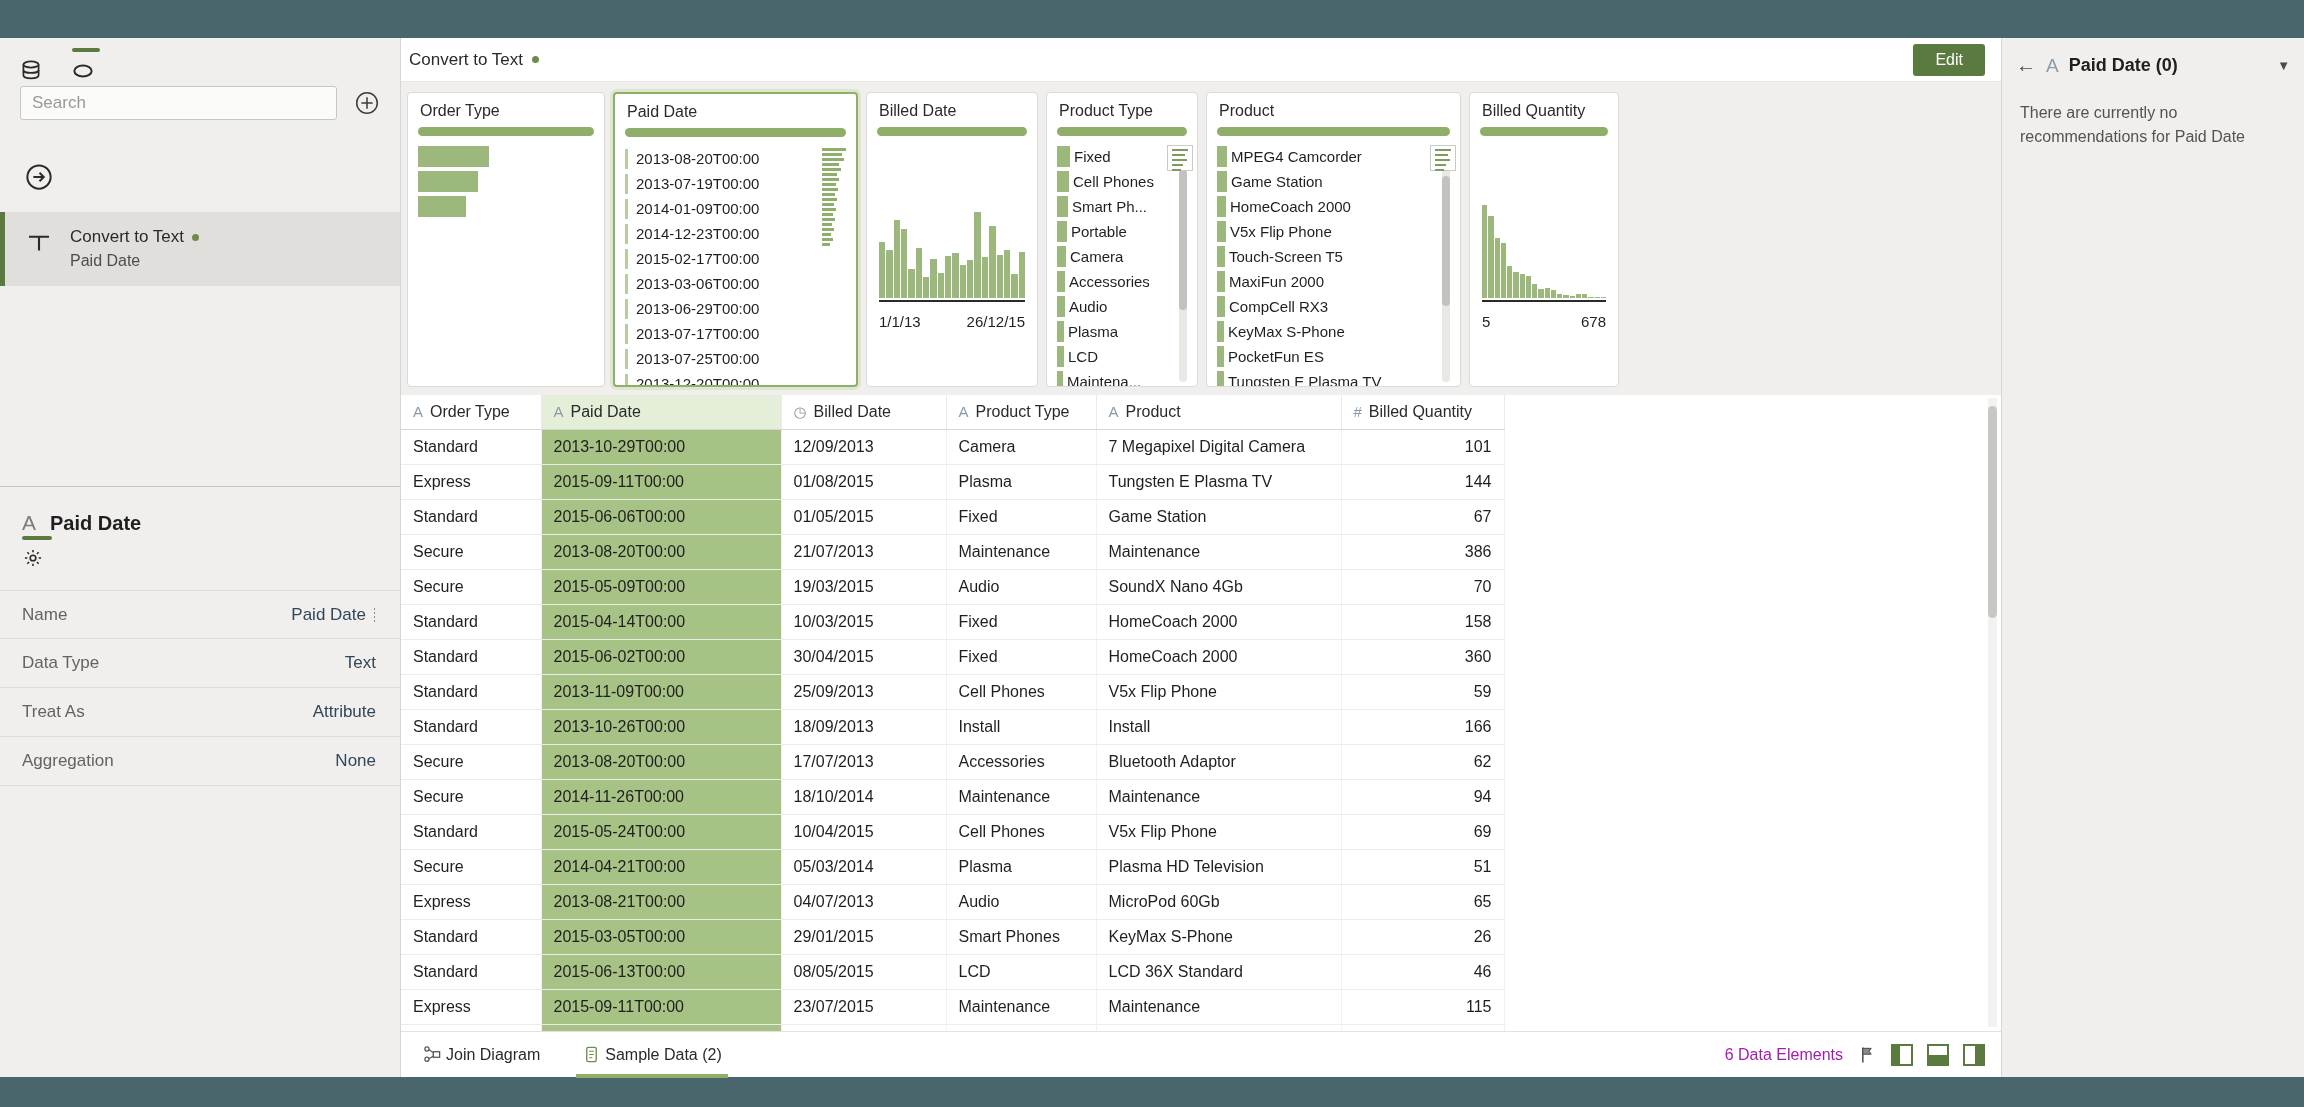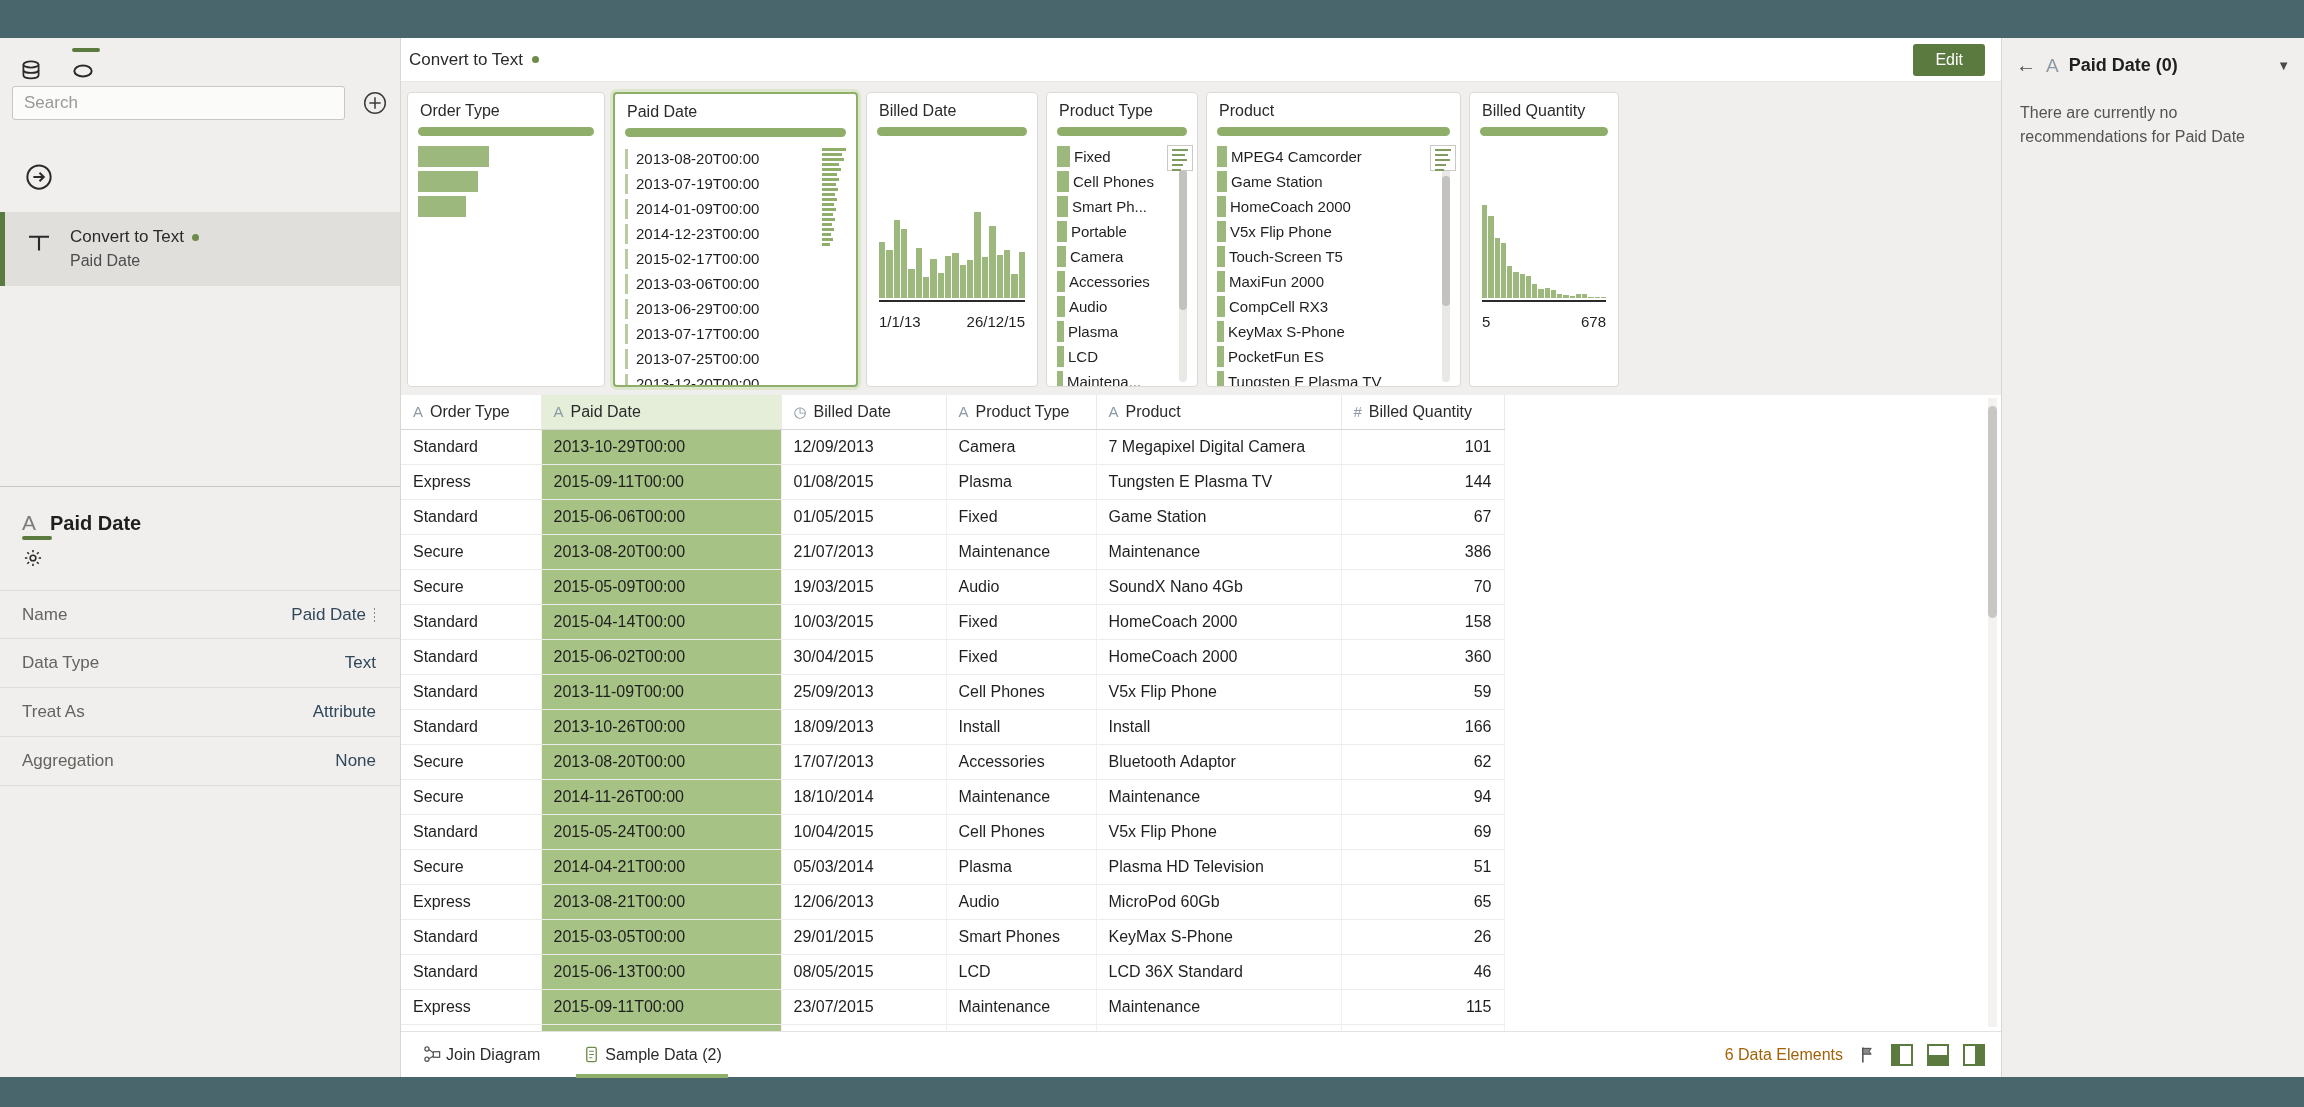--- a/index.html
+++ b/index.html
@@ -17,21 +17,21 @@
 
   
   .left-panel {
     position: absolute; left: 0; top: 38px; width: 401px; height: 1039px;
     background: #f0efed; border-right: 1px solid #d8d6d2;
   }
   .lp-tabs { display: flex; align-items: flex-start; padding: 10px 18px 0 18px; height: 48px; gap: 26px; }
   .lp-tab { position: relative; padding-top: 10px; cursor: pointer; }
   .lp-tab .tabbar { position: absolute; top: 0; left: 2px; width: 28px; height: 4px; background: transparent; border-radius: 2px; }
   .lp-tab.active .tabbar { background: #5b7a3f; }
-  .search-row { display: flex; align-items: center; padding: 0 12px; gap: 17px; justify-content: center; }
+  .search-row { display: flex; align-items: center; padding: 0 20px; gap: 17px; justify-content: center; }
   .search-box {
     flex: 1; height: 34px; background: #fbfbfa; border: 1px solid #c9c7c3; border-radius: 3px;
     font-size: 17px; color: #8b8985; padding: 0 11px; font-family: "Liberation Sans", sans-serif;
   }
   .search-box::placeholder { color: #9b9996; }
   .plus-btn { width: 26px; height: 26px; flex: none; cursor: pointer; }
 
   .steps { margin-top: 26px; }
   .step {
     display: flex; align-items: flex-start; gap: 16px; padding: 14px 16px 14px 24px;
@@ -145,21 +145,21 @@
 
   
   .center-bottom {
     position: absolute; left: 0; right: 0; bottom: 0; height: 46px; background: #fff;
     border-top: 1px solid #e4e2df; display: flex; align-items: center; padding: 0 16px; gap: 30px;
   }
   .cb-tab { display: flex; align-items: center; gap: 4px; font-size: 16px; color: #2a2a2a;
             height: 46px; padding: 0 6px; position: relative; cursor: pointer; }
   .cb-tab.active::after { content:""; position:absolute; left:0; right:0; bottom:0; height:4px; background:#8fae6a; }
   .cb-right { margin-left: auto; display: flex; align-items: center; gap: 14px; }
-  .cb-count { font-size: 16px; color: #a16207; }
+  .cb-count { font-size: 16px; color: #a21caf; }
   .layout-ico { width: 22px; height: 22px; border: 2px solid #5b7a3f; cursor: pointer; }
 
   
   .right-panel {
     position: absolute; right: 0; top: 38px; width: 303px; bottom: 30px;
     background: #f0efed; border-left: 1px solid #d8d6d2;
   }
   .rp-head { display: flex; align-items: center; gap: 10px; padding: 16px 14px 0 14px; }
   .rp-back { font-size: 20px; color: #4a4a4a; cursor: pointer; }
   .rp-ico { font-size: 19px; color: #8b9aa6; }
@@ -676,21 +676,21 @@
               <td>Secure</td>
               <td class="sel-col">2014-04-21T00:00</td>
               <td>05/03/2014</td>
               <td>Plasma</td>
               <td>Plasma HD Television</td>
               <td class="num">51</td>
             </tr>
             <tr>
               <td>Express</td>
               <td class="sel-col">2013-08-21T00:00</td>
-              <td>12/06/2013</td>
+              <td>04/07/2013</td>
               <td>Audio</td>
               <td>MicroPod 60Gb</td>
               <td class="num">65</td>
             </tr>
             <tr>
               <td>Standard</td>
               <td class="sel-col">2015-03-05T00:00</td>
               <td>29/01/2015</td>
               <td>Smart Phones</td>
               <td>KeyMax S-Phone</td>

